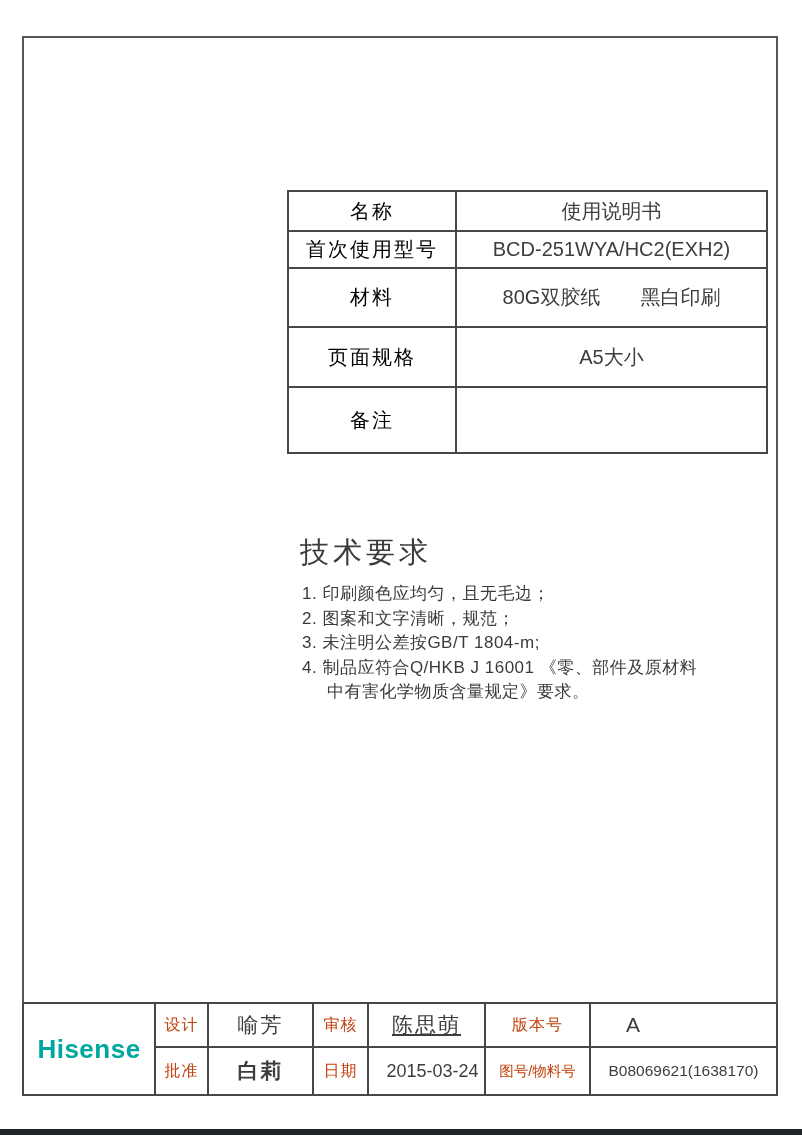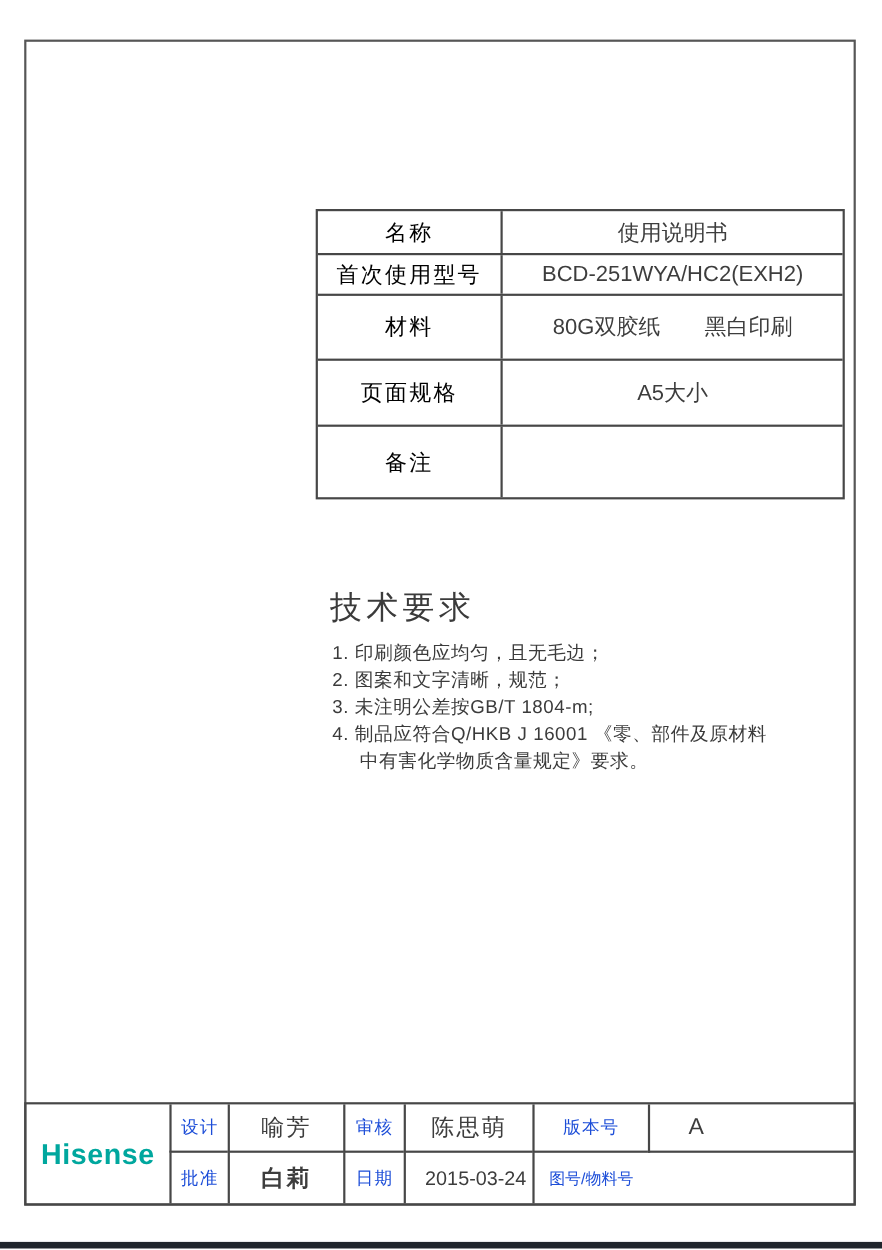--- a/index.html
+++ b/index.html
@@ -55,21 +55,21 @@
     border-left:2px solid #474747;box-sizing:border-box;overflow:hidden;
   }
   .tb-cell.rb{border-bottom:2px solid #474747;}
   .tb-logo{
     grid-row:1/3;grid-column:1;border-left:none;
     display:flex;align-items:center;justify-content:center;
   }
   .logo-text{
     font-size:26px;font-weight:bold;color:#00a79e;letter-spacing:0.5px;
   }
-  .tb-label{font-size:16px;color:#1d4ed8;letter-spacing:1px;}
+  .tb-label{font-size:16px;color:#c2410c;letter-spacing:1px;}
   .tb-label.small{font-size:14.5px;letter-spacing:0;}
   .tb-name{font-size:21px;color:#3d3d3d;letter-spacing:2px;}
   .tb-val{font-size:18px;color:#3d3d3d;}
   .tb-version{justify-content:flex-start;padding-left:35px;font-size:21px;}
   .tb-part{font-size:15.5px;letter-spacing:0;}
   
   .bottom-bar{
     position:absolute;left:0;top:1129px;width:802px;height:6px;background:#20252c;
   }
 </style>
@@ -113,26 +113,27 @@
   </div>
 
   <div class="title-block">
     <div class="tb-cell tb-logo">
       <span class="logo-text">Hisense</span>
     </div>
 
     <div class="tb-cell tb-label rb" style="grid-row:1;grid-column:2;">设计</div>
     <div class="tb-cell tb-name rb" style="grid-row:1;grid-column:3;">喻芳</div>
     <div class="tb-cell tb-label rb" style="grid-row:1;grid-column:4;">审核</div>
-    <div class="tb-cell tb-name rb" style="grid-row:1;grid-column:5;">陈思萌</div>
+    <div class="tb-cell tb-name rb" style="grid-row:1;grid-column:5;text-decoration:underline;">陈思萌</div>
     <div class="tb-cell tb-label rb" style="grid-row:1;grid-column:6;">版本号</div>
     <div class="tb-cell tb-val tb-version rb" style="grid-row:1;grid-column:7;">A</div>
 
     <div class="tb-cell tb-label" style="grid-row:2;grid-column:2;">批准</div>
     <div class="tb-cell tb-name" style="grid-row:2;grid-column:3;font-weight:bold;">白莉</div>
     <div class="tb-cell tb-label" style="grid-row:2;grid-column:4;">日期</div>
     <div class="tb-cell tb-val" style="grid-row:2;grid-column:5;padding-left:12px;">2015-03-24</div>
     <div class="tb-cell tb-label small" style="grid-row:2;grid-column:6;">图号/物料号</div>
+    <div class="tb-cell tb-val tb-part" style="grid-row:2;grid-column:7;">B08069621(1638170)</div>
   </div>
 
   <div class="bottom-bar"></div>
 
 </div>
 
 </body></html>

